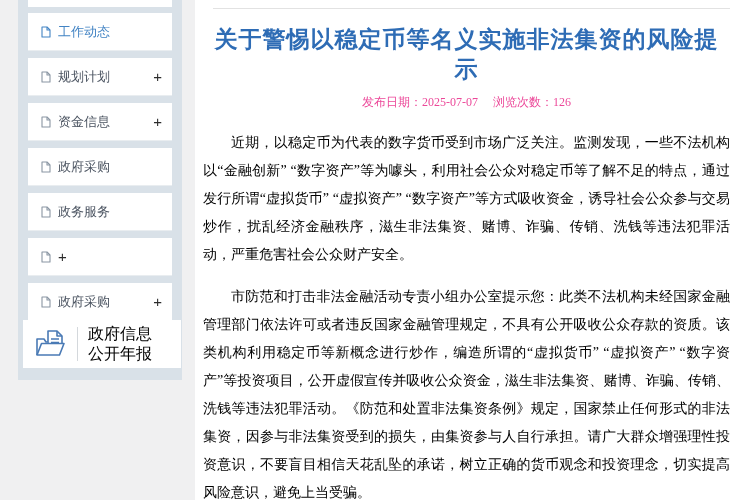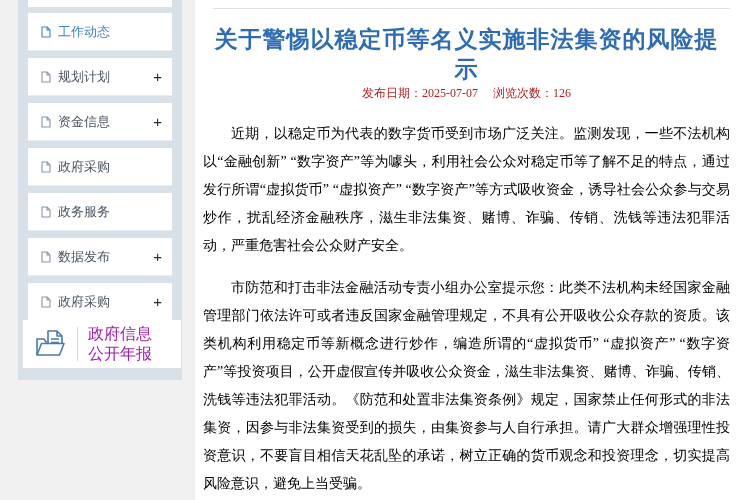--- a/index.html
+++ b/index.html
@@ -46,42 +46,43 @@
   .annual-card {
     position: absolute; left: 23px; top: 320px;
     width: 158px; height: 48px;
     background: #ffffff;
     display: flex; align-items: center;
     padding: 0 6px 0 10px;
   }
   .annual-card .folder-ic { width: 36px; height: 32px; color: #4a7ab5; flex: 0 0 36px; }
   .annual-card .folder-ic svg { width: 36px; height: 32px; }
   .annual-card .vdiv { width: 1px; height: 34px; background: #d4d8dc; margin: 0 10px 0 8px; }
-  .annual-text { font-size: 16px; color: #a21caf; line-height: 20px; white-space: nowrap; }
+  .annual-text { font-size: 16px; color: #000000; line-height: 20px; white-space: nowrap; }
 
   
   .main {
     flex: 1 1 auto;
     background: #ffffff;
     padding: 0 7px 17px 8px;
     position: relative;
     font-family: Liberation Serif, serif;
   }
   .topline { border-top: 1px solid #e2e2e2; margin: 8px 0 0 10px; height: 0; }
   .article-title {
     margin: 16px 6px 0 6px;
     text-align: center;
     font-size: 23px; font-weight: bold;
     color: #2e6cb5;
     letter-spacing: 1px;
     line-height: 30px;
   }
   .meta {
+    margin-top: 9px;
     text-align: center;
-    font-size: 12px; color: #b91c1c;
+    font-size: 12px; color: #ec4899;
   }
   .meta span { margin: 0 6px; }
   .body-text { margin-top: 18px; }
   .body-text p {
     font-size: 14px; color: #000000;
     line-height: 28px;
     text-indent: 2em;
     text-align: justify;
     margin-bottom: 14px;
   }
@@ -145,21 +146,20 @@
             <span class="lbl">政务服务</span>
             <span class="plus"></span>
           </div>
           <div class="side-item">
             <span class="doc-ic">
               <svg viewBox="0 0 12 12" fill="none" stroke="currentColor" stroke-width="1.1" stroke-linejoin="round">
                 <path d="M2 1 h5 l3 3 v7 H2 Z"></path>
                 <path d="M7 1 v3 h3"></path>
               </svg>
             </span>
-            <span class="lbl">数据发布</span>
             <span class="plus">+</span>
           </div>
           <div class="side-item">
             <span class="doc-ic">
               <svg viewBox="0 0 12 12" fill="none" stroke="currentColor" stroke-width="1.1" stroke-linejoin="round">
                 <path d="M2 1 h5 l3 3 v7 H2 Z"></path>
                 <path d="M7 1 v3 h3"></path>
               </svg>
             </span>
             <span class="lbl">政府采购</span>

